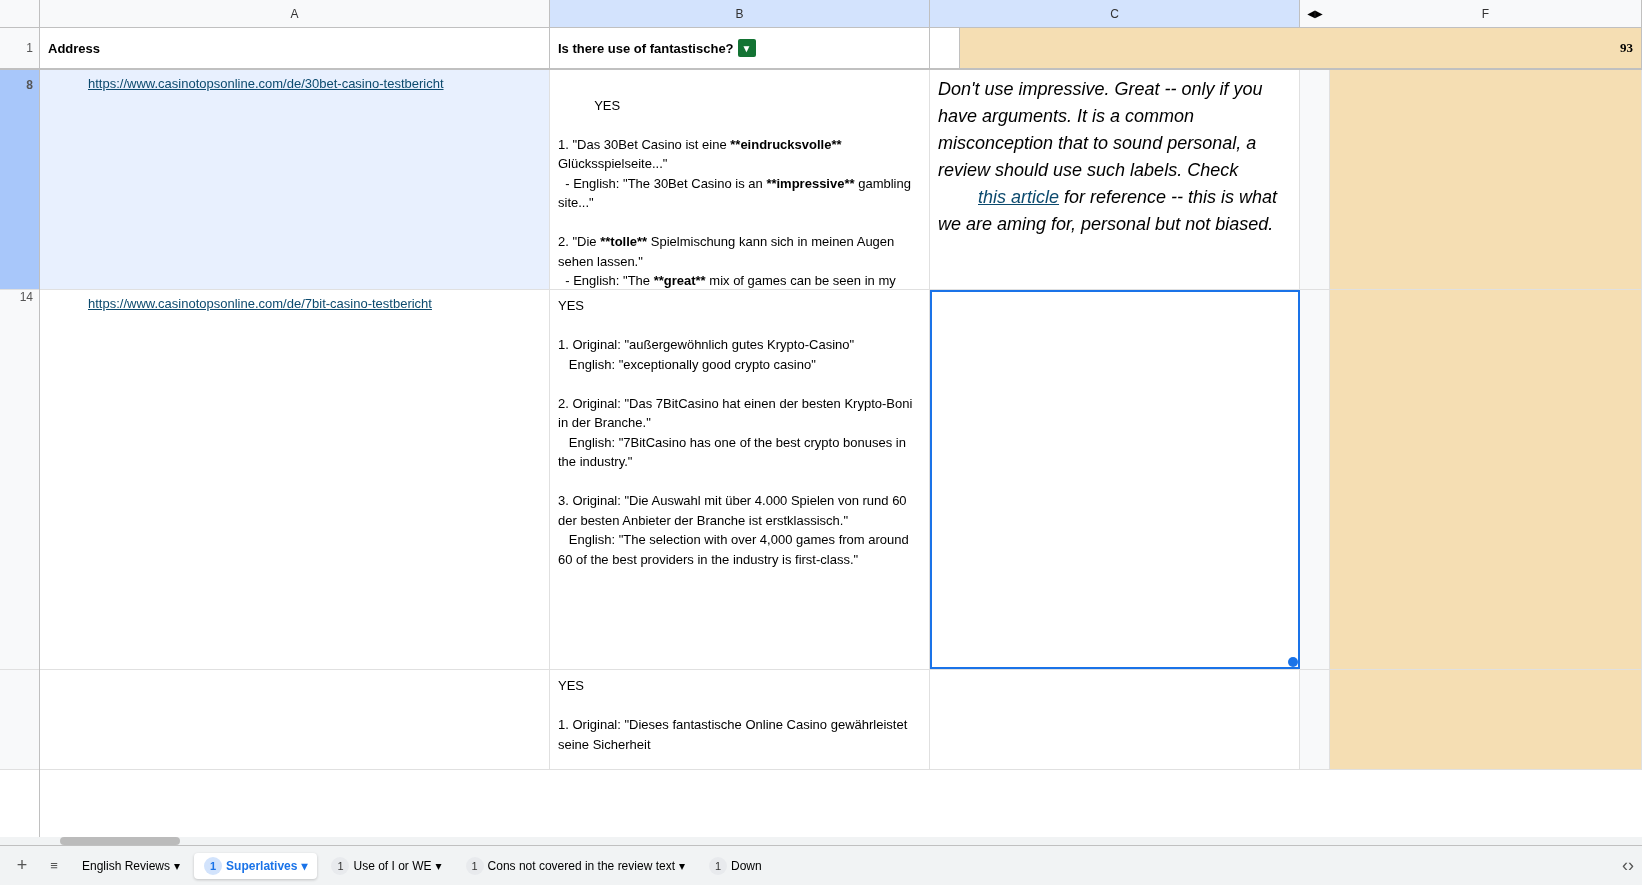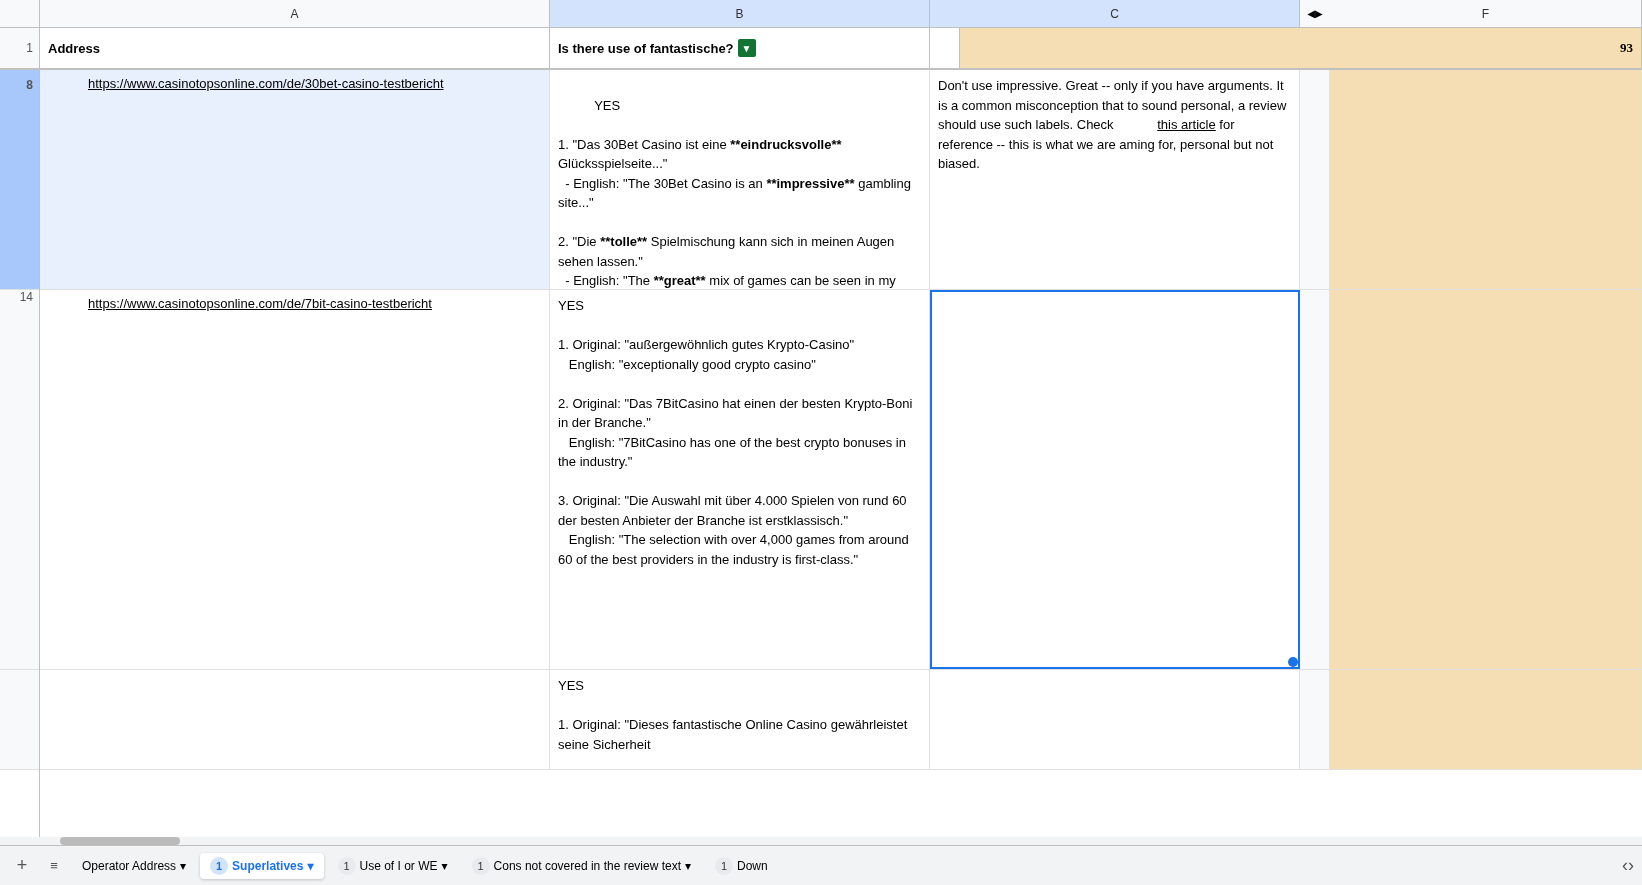--- a/index.html
+++ b/index.html
@@ -26,31 +26,31 @@
     .row-num.active { background: #a8c7fa; font-weight: bold; }
 
     .grid { flex: 1; display: flex; flex-direction: column; overflow: hidden; }
 
     .grid-row { display: flex; border-bottom: 1px solid #e0e0e0; }
     .grid-row.active-row .cell-a { background: #e8f0fe; }
 
     .cell { border-right: 1px solid #e0e0e0; padding: 6px 8px; vertical-align: top; overflow: hidden; word-wrap: break-word; }
     .cell-a { width: 510px; min-width: 510px; background: #fff; }
     .cell-b { width: 380px; min-width: 380px; background: #fff; }
-    .cell-c { width: 370px; min-width: 370px; background: #fff; font-size: 13px; }
+    .cell-c { width: 370px; min-width: 370px; background: #fff; font-size: 18px; font-style: italic; }
     .cell-c.selected { border: 2px solid #1a73e8; }
     .cell-f { flex: 1; background: #f5deb3; }
     .cell-nav { width: 30px; min-width: 30px; border-right: 1px solid #e0e0e0; background: #f8f9fa; }
 
     
     .row-8 { min-height: 220px; }
     .row-14 { min-height: 380px; }
     .row-next { min-height: 100px; }
 
-    .cell a { color: #000000; text-decoration: underline; padding-left: 40px; }
+    .cell a { color: #0c4a6e; text-decoration: underline; padding-left: 40px; }
 
     .header-row { display: flex; border-bottom: 2px solid #c0c0c0; }
     .header-cell { border-right: 1px solid #c0c0c0; padding: 8px; font-weight: bold; font-size: 13px; background: #fff; display: flex; align-items: center; gap: 4px; }
     .header-cell-a { width: 510px; min-width: 510px; }
     .header-cell-b { width: 380px; min-width: 380px; }
     .header-cell-c { width: 370px; min-width: 370px; }
     .header-cell-f { flex: 1; background: #f5deb3; justify-content: flex-end; font-family: Liberation Serif, serif; }
 
     .filter-icon { display: inline-flex; align-items: center; justify-content: center; width: 18px; height: 18px; background: #137333; color: white; font-size: 10px; border-radius: 2px; }
 
@@ -152,21 +152,21 @@
 
   <div class="scroll-bar">
     <div class="scroll-thumb"></div>
   </div>
 
   <div class="bottom-bar">
     <div class="tab-add">+</div>
     <div class="tab-menu">≡</div>
 
     <div class="sheet-tab">
-      <span>Operator Address</span>
+      <span>English Reviews</span>
       <span>▾</span>
     </div>
 
     <div class="sheet-tab active">
       <span class="tab-num">1</span>
       <span>Superlatives</span>
       <span>▾</span>
     </div>
 
     <div class="sheet-tab">

